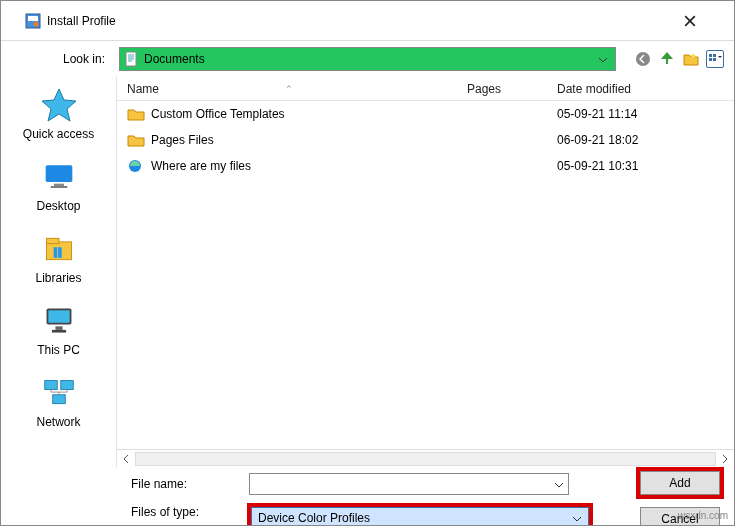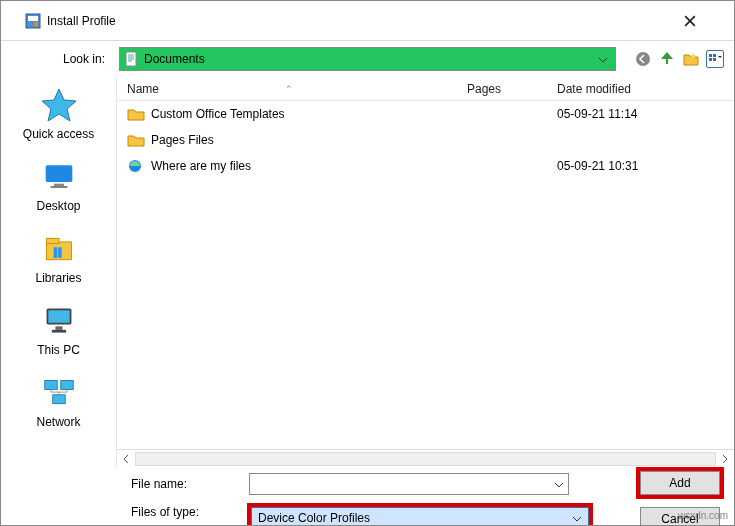--- a/index.html
+++ b/index.html
@@ -266,20 +266,21 @@
       <div class="frow">
         <div class="fname">
           <span class="folder-icon">
             <svg viewBox="0 0 18 14" width="18" height="14">
                 <path d="M1 3h6l2 2h8v8H1z" fill="#f5c542" stroke="#c88a00"></path>
               </svg>
           </span>
           <span>Pages Files</span>
         </div>
         <div class="fstatus"></div>
+        <div class="fdate">06-09-21 18:02</div>
       </div>
       <div class="frow">
         <div class="fname">
           <span class="folder-icon">
             <svg viewBox="0 0 18 14" width="18" height="14">
                 <circle cx="8" cy="7" r="6" fill="#1e88e5"></circle>
                 <path d="M3 7a5 5 0 0 1 10 0H7" fill="#6dd4a0"></path>
               </svg>
           </span>
           <span>Where are my files</span>

